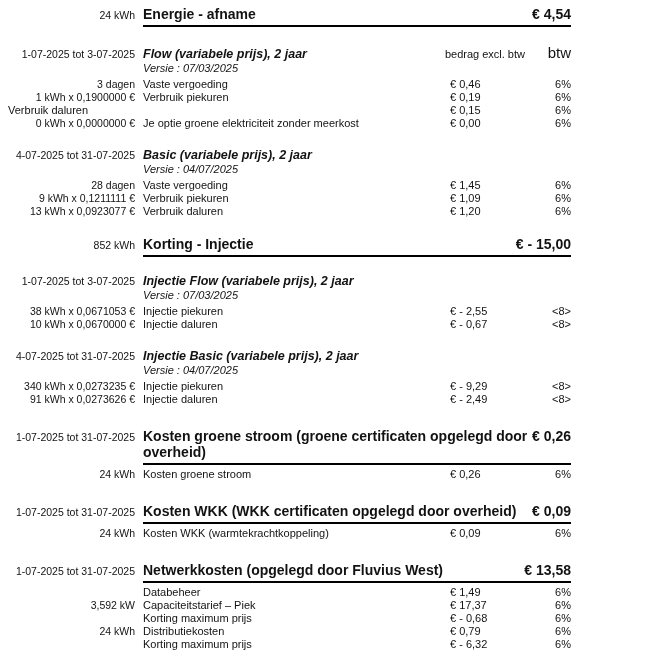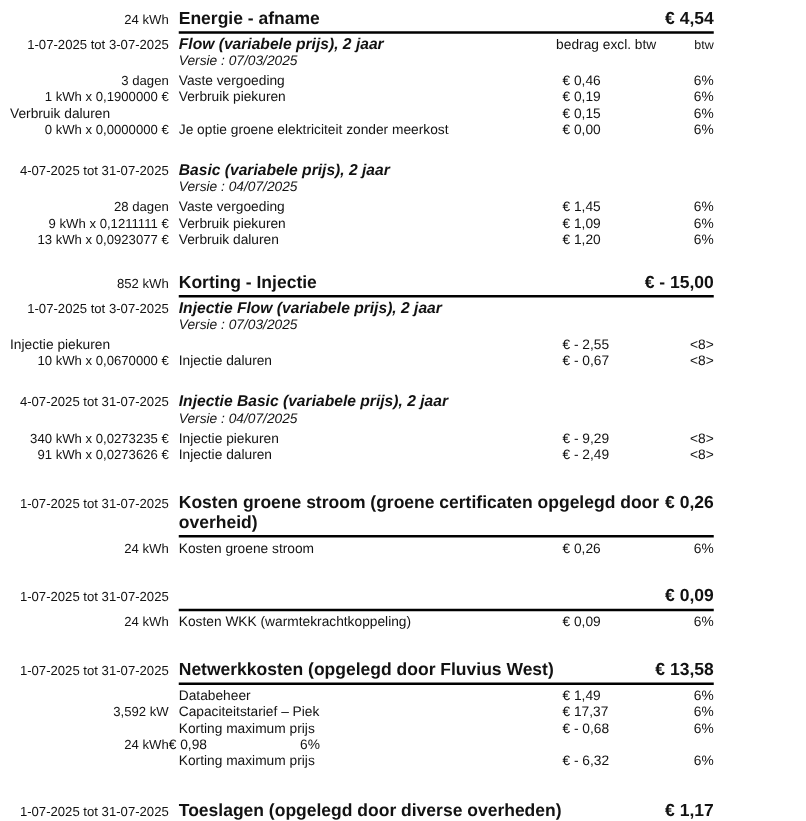--- a/index.html
+++ b/index.html
@@ -27,26 +27,26 @@
     flex:1; margin-left:8px;
     border-bottom:2px solid #000;
     display:flex; align-items:baseline;
     padding-bottom:3px;
   }
   .sec-title { flex:1; max-width:400px; font-size:14px; font-weight:bold; line-height:16px; }
   .sec-amount { margin-left:auto; font-size:14px; font-weight:bold; white-space:nowrap; }
 
   
   .block { margin-top:18px; }
-  .block.first { margin-top:1px; }
+  .block.first { margin-top:17px; }
   .block-head { display:flex; align-items:baseline; }
   .block-main { flex:1; margin-left:8px; display:flex; align-items:baseline; }
   .product { flex:1; font-size:12.5px; font-weight:bold; font-style:italic; line-height:14px; }
   .colhead { white-space:nowrap; text-align:center; font-size:11px; }
-  .colhead-btw { flex:none; width:46px; text-align:right; font-size:10px; }
+  .colhead-btw { flex:none; width:46px; text-align:right; font-size:15px; }
   .version { font-style:italic; line-height:14px; }
 
   .sec { margin-top:22px; }
   .sec.first { margin-top:0; }
   .sec.injectie { margin-top:18px; }
   .sec.toeslagen { margin-top:24px; }
   .rows-start { margin-top:3px; }
 </style>
 </head>
 <body>
@@ -146,20 +146,21 @@
         <div class="c-left">1-07-2025 tot 3-07-2025</div>
         <div class="block-main">
           <div class="product">Injectie Flow (variabele prijs), 2 jaar</div>
         </div>
       </div>
       <div class="row">
         <div class="c-left"></div>
         <div class="c-label version">Versie : 07/03/2025</div>
       </div>
       <div class="row rows-start">
+        <div class="c-left">38 kWh x 0,0671053 €</div>
         <div class="c-label">Injectie piekuren</div>
         <div class="c-amount">€ - 2,55</div>
         <div class="c-btw">&lt;8&gt;</div>
       </div>
       <div class="row">
         <div class="c-left">10 kWh x 0,0670000 €</div>
         <div class="c-label">Injectie daluren</div>
         <div class="c-amount">€ - 0,67</div>
         <div class="c-btw">&lt;8&gt;</div>
       </div>
@@ -204,20 +205,21 @@
       <div class="c-label">Kosten groene stroom</div>
       <div class="c-amount">€ 0,26</div>
       <div class="c-btw">6%</div>
     </div>
   </div>
 
   <div class="sec">
     <div class="sec-head">
       <div class="c-left">1-07-2025 tot 31-07-2025</div>
       <div class="head-main">
+        <div class="sec-title">Kosten WKK (WKK certificaten opgelegd door overheid)</div>
         <div class="sec-amount">€ 0,09</div>
       </div>
     </div>
     <div class="row rows-start">
       <div class="c-left">24 kWh</div>
       <div class="c-label">Kosten WKK (warmtekrachtkoppeling)</div>
       <div class="c-amount">€ 0,09</div>
       <div class="c-btw">6%</div>
     </div>
   </div>
@@ -243,21 +245,22 @@
       <div class="c-btw">6%</div>
     </div>
     <div class="row">
       <div class="c-left"></div>
       <div class="c-label">Korting maximum prijs</div>
       <div class="c-amount">€ - 0,68</div>
       <div class="c-btw">6%</div>
     </div>
     <div class="row">
       <div class="c-left">24 kWh</div>
-      <div class="c-amount">€ 0,98</div>
+      <div class="c-label">Distributiekosten</div>
+      <div class="c-amount">€ 0,79</div>
       <div class="c-btw">6%</div>
     </div>
     <div class="row">
       <div class="c-left"></div>
       <div class="c-label">Korting maximum prijs</div>
       <div class="c-amount">€ - 6,32</div>
       <div class="c-btw">6%</div>
     </div>
   </div>
 

